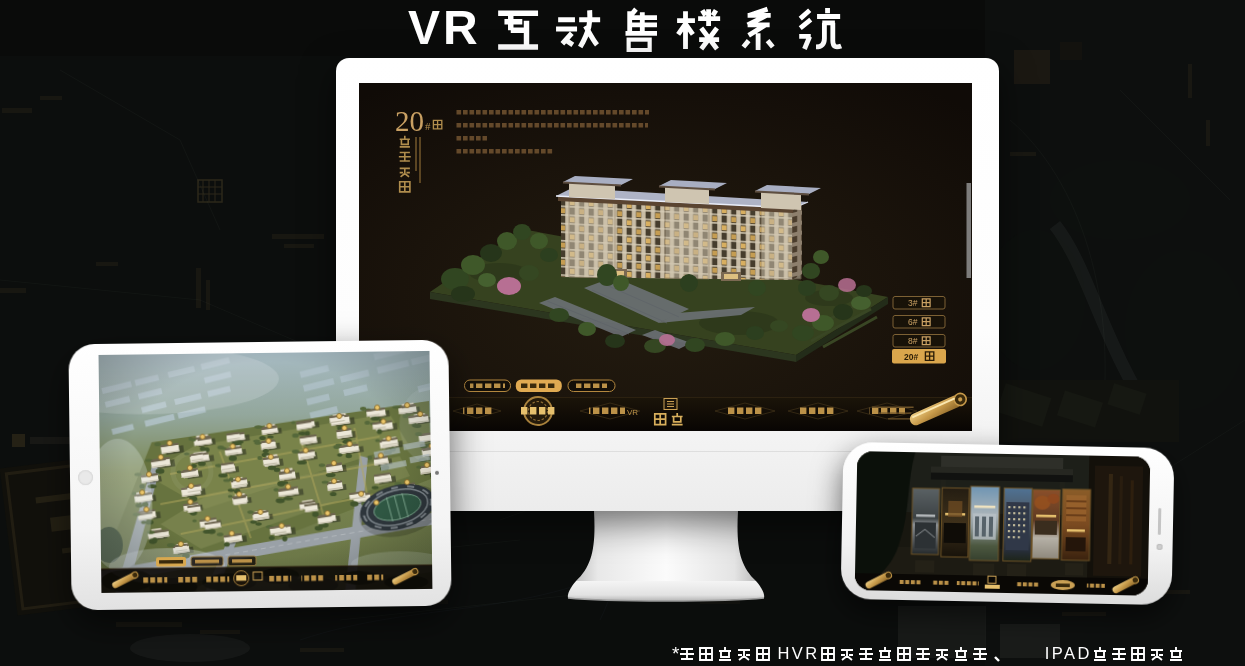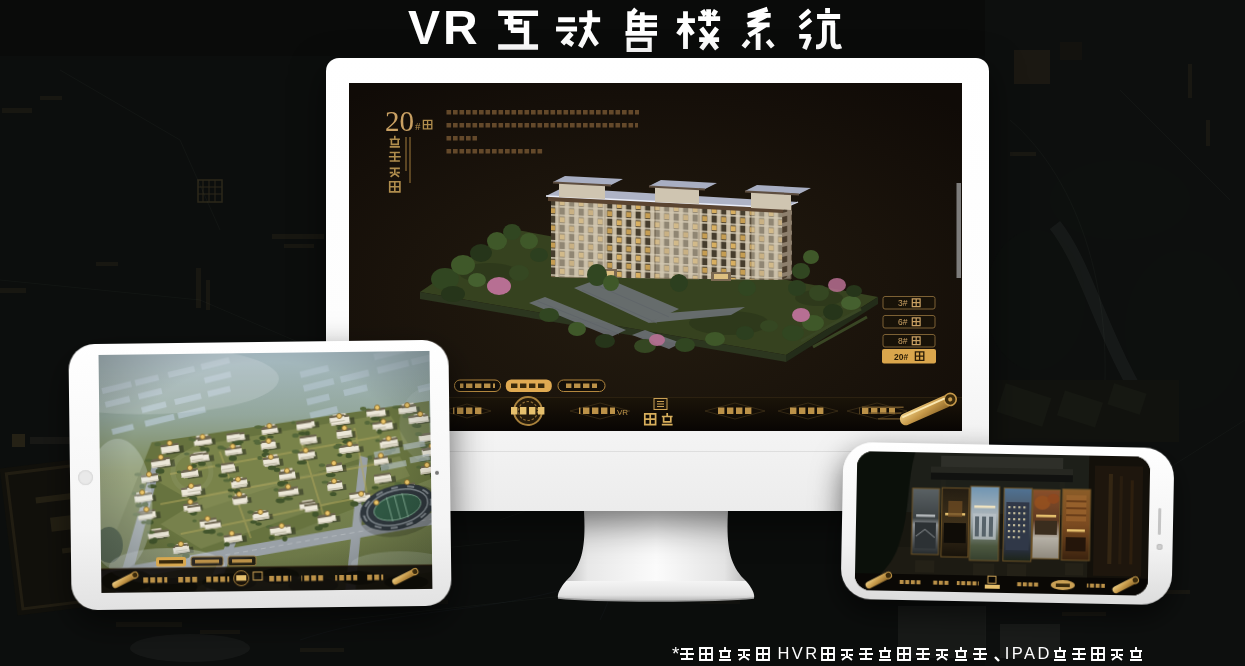--- a/index.html
+++ b/index.html
@@ -142,21 +142,21 @@
         <use href="#hu" transform="translate(0,2) scale(1.05)"></use>
     <use href="#dong" transform="translate(60,2) scale(1.05)"></use>
     <use href="#shou" transform="translate(120,2) scale(1.05)"></use>
     <use href="#lou" transform="translate(180,2) scale(1.05)"></use>
     <use href="#xi" transform="translate(240,2) scale(1.05)"></use>
     <use href="#tong" transform="translate(300,2) scale(1.05)"></use>
       </g>
   </svg>
 </div>
 
-<div id="monitor" class="abs" style="left:326px;top:58px;width:663px;height:451px;">
+<div id="monitor" class="abs" style="left:336px;top:58px;width:663px;height:451px;">
 
   <svg class="abs" style="left:230px;top:450px;" width="200" height="100" viewBox="0 0 200 100">
     <defs>
       <linearGradient id="standg" x1="0" y1="0" x2="1" y2="0">
         <stop offset="0" stop-color="#c2c2c2"></stop>
           <stop offset="0.12" stop-color="#e8e8e8"></stop>
         <stop offset="0.5" stop-color="#fbfbfb"></stop>
           <stop offset="0.88" stop-color="#e4e4e4"></stop>
         <stop offset="1" stop-color="#bcbcbc"></stop>
       </linearGradient>
@@ -1495,21 +1495,21 @@
     <use href="#gB" transform="translate(38,1)"></use>
         <use href="#gC" transform="translate(57,1)"></use>
     <use href="#gA" transform="translate(76,1)"></use>
         <use href="#gB" transform="translate(95,1)"></use>
     <use href="#gD" transform="translate(114,1)"></use>
         <use href="#gC" transform="translate(133,1)"></use>
     <use href="#gB" transform="translate(152,1)"></use>
       </g>
   </svg><svg width="14" height="19" viewBox="0 0 14 19" style="vertical-align:top;margin-top:1px;">
     <path d="M4,12 L8,16" stroke="#fff" stroke-width="2.4"></path>
-  </svg><span style="font-size:16.5px;vertical-align:top;line-height:19px;letter-spacing:2.5px;">IPAD</span><svg width="95" height="19" viewBox="0 0 95 19" style="vertical-align:top;margin-top:1px;">
+  </svg><span style="font-size:16.5px;vertical-align:top;line-height:19px;letter-spacing:2.5px;margin-left:40px;">IPAD</span><svg width="95" height="19" viewBox="0 0 95 19" style="vertical-align:top;margin-top:1px;">
       <g stroke="#fff">
     <use href="#gC" transform="translate(0,1)"></use>
         <use href="#gB" transform="translate(19,1)"></use>
     <use href="#gA" transform="translate(38,1)"></use>
         <use href="#gD" transform="translate(57,1)"></use>
     <use href="#gC" transform="translate(76,1)"></use>
       </g>
   </svg>
 </div>
 

